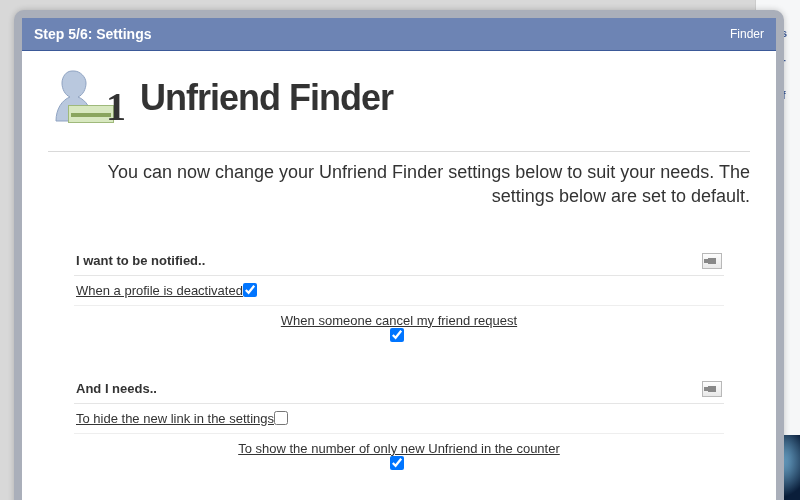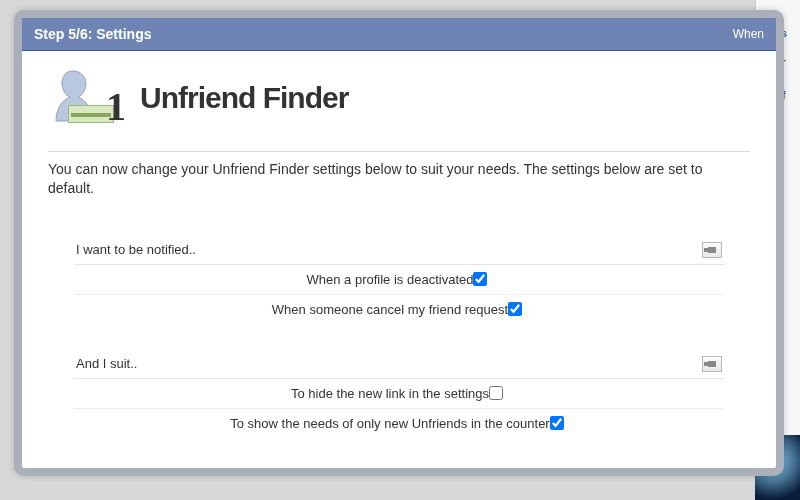--- a/index.html
+++ b/index.html
@@ -49,21 +49,21 @@
   }
   .brand {
     display: flex;
     align-items: center;
     gap: 20px;
     margin-bottom: 22px;
     margin-top: 2px;
   }
   .brand h1 {
     font-family: Tahoma, "Lucida Grande", Arial, sans-serif;
-    font-size: 30px;
+    font-size: 36px;
     font-weight: bold;
     color: #333;
     letter-spacing: -1px;
   }
   .logo {
     width: 72px;
     height: 62px;
     position: relative;
     flex-shrink: 0;
   }
@@ -99,40 +99,41 @@
     font-weight: bold;
     color: #333;
     line-height: 1;
   }
   .divider {
     border: none;
     border-top: 1px solid #d9d9d9;
     margin: 6px 0 8px 0;
   }
   .intro {
-    font-size: 14px;
+    font-size: 18px;
     color: #333;
     line-height: 1.35;
     margin-bottom: 38px;
+    text-align: right;
   }
   .settings {
     padding: 0 26px;
   }
   .group {
     margin-bottom: 26px;
   }
   .group-header {
     display: flex;
     justify-content: space-between;
     align-items: center;
     border-bottom: 1px solid #e5e5e5;
     padding: 6px 2px 6px 2px;
   }
   .group-header .label {
-    font-weight: normal;
+    font-weight: bold;
     font-size: 13px;
     color: #333;
   }
   .toggle-icon {
     width: 20px;
     height: 16px;
     border: 1px solid #b8b8b8;
     background: linear-gradient(#fdfdfd,#e8e8e8);
     display: flex;
     align-items: center;
@@ -149,28 +150,29 @@
     content: "";
     position: absolute;
     left: -4px;
     top: 1px;
     width: 4px;
     height: 4px;
     background: #888;
   }
   .row {
     display: flex;
-    justify-content: center;
+    justify-content: flex-start;
     align-items: center;
     padding: 7px 2px;
     border-bottom: 1px solid #eee;
     font-size: 13px;
     color: #333;
-  }
-  .row:last-child { border-bottom: none; }
+    text-decoration: underline;
+  }
+  .row:last-child { border-bottom: none; flex-direction: column; }
   .row input[type=checkbox] {
     width: 14px;
     height: 14px;
     cursor: pointer;
     margin-right: 4px;
   }
   
   .bg-sidebar {
     position: absolute;
     right: 0;
@@ -209,21 +211,21 @@
   <div class="item"><span class="name">Bran</span><br><span class="sub">3 m</span></div>
   <div class="item"><span class="name">Man</span><br><span class="sub">3 m</span></div>
   <div class="item"><span class="sub">d</span></div>
   <div class="item"><span class="sub">Exclu</span></div>
 </div>
 <div class="bg-blob"></div>
 
 <div class="dialog">
   <div class="dialog-header">
     <span>Step 5/6: Settings</span>
-    <span class="close">When</span>
+    <span class="close">Finder</span>
   </div>
   <div class="dialog-body">
 
     <div class="brand">
       <div class="logo">
         <svg class="silhouette" width="52" height="58" viewBox="0 0 52 58">
           <path d="M20 4 C14 4 10 10 10 16 C10 22 13 28 18 30 C10 33 4 42 4 54 L40 54 C40 42 34 33 26 30 C31 28 34 22 34 16 C34 10 28 4 22 4 Z" fill="#b9c8de" stroke="#8fa3c2" stroke-width="1"></path>
         </svg>
         <div class="minus"></div>
         <div class="one">1</div>
@@ -251,31 +253,31 @@
           <input type="checkbox" checked="" style="">
         </div>
         <div class="row">
           <span>When someone cancel my friend request</span>
           <input type="checkbox" checked="" style="">
         </div>
       </div>
 
       <div class="group">
         <div class="group-header">
-          <span class="label">And I suit..</span>
+          <span class="label">And I needs..</span>
           <span class="toggle-icon">
               <span></span>
             </span>
         </div>
         <div class="row">
           <span>To hide the new link in the settings</span>
           <input type="checkbox" style="">
         </div>
         <div class="row">
-          <span>To show the needs of only new Unfriends in the counter</span>
+          <span>To show the number of only new Unfriend in the counter</span>
           <input type="checkbox" checked="" style="">
         </div>
       </div>
 
     </div>
 
   </div>
 </div>
 
 </body></html>

